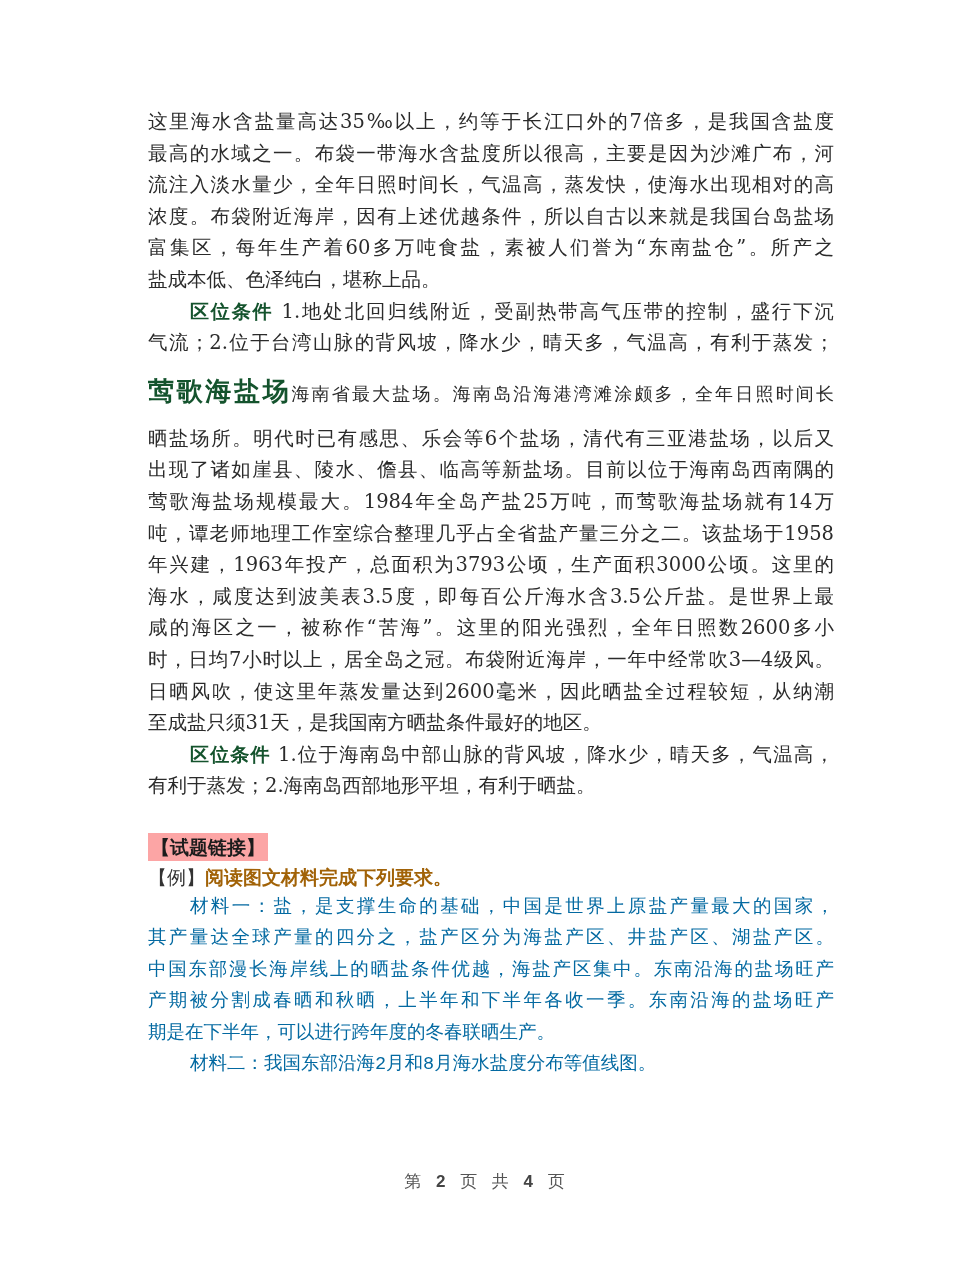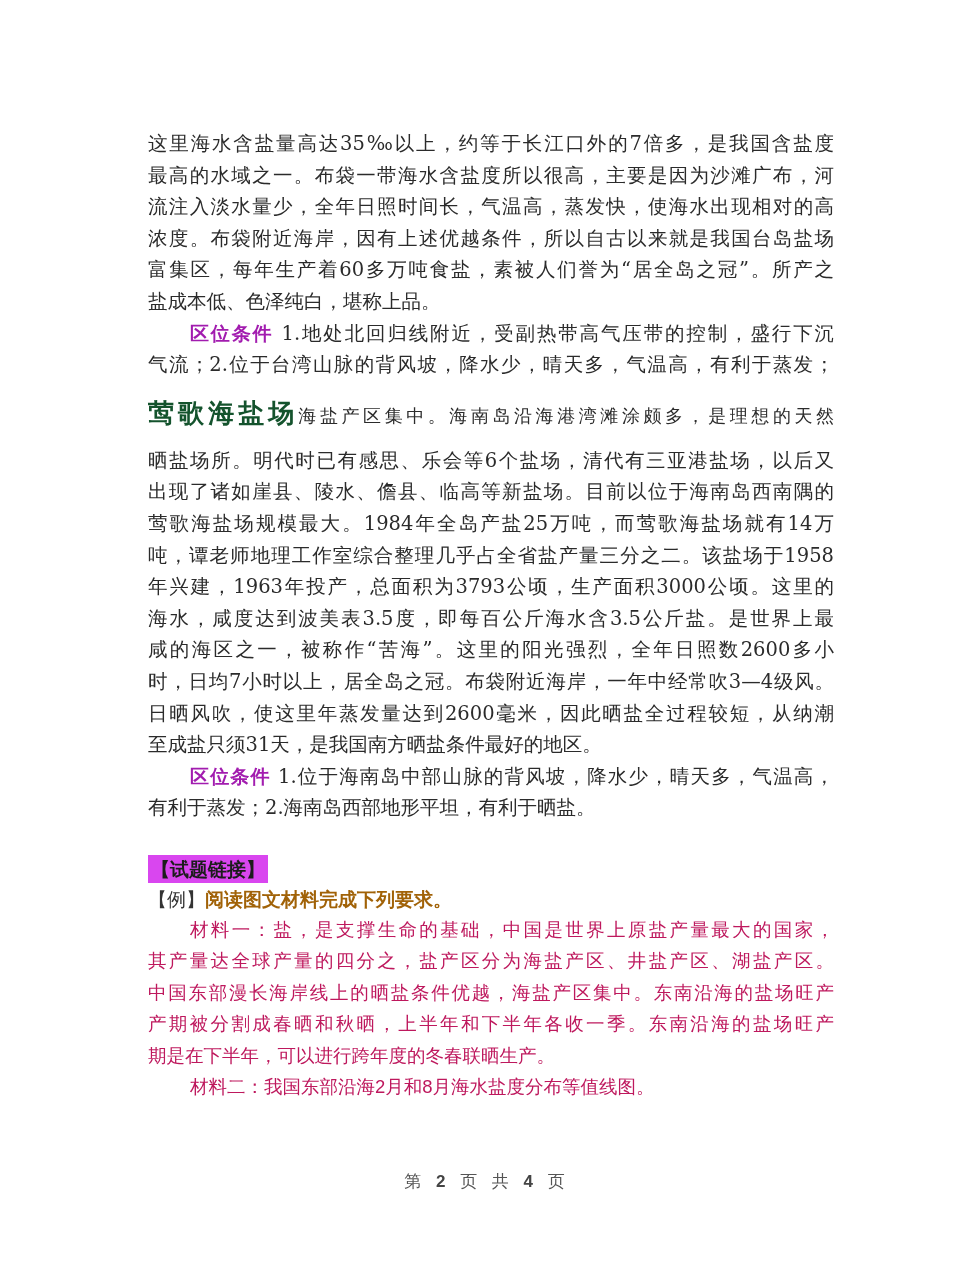--- a/index.html
+++ b/index.html
@@ -11,42 +11,42 @@
       width: 959px;
       height: 1280px;
       position: relative;
       overflow: hidden;
       font-family: "DejaVu Serif", "Liberation Serif", serif;
       color: #2b2b2b;
     }
     .page {
       position: absolute;
       left: 148px;
-      top: 128px;
+      top: 106px;
       width: 686px;
     }
     .line {
       position: relative;
       height: 31.6px;
       line-height: 31.6px;
       font-size: 19.5px;
       white-space: nowrap;
       overflow: visible;
       text-align: justify;
       text-align-last: justify;
       letter-spacing: 0;
     }
     .line.last {
       text-align-last: left;
     }
     .indent {
       padding-left: 42px;
     }
     .red-label {
-      color: #a21caf;
+      color: #14532d;
       font-weight: bold;
       font-family: "DejaVu Sans", "Liberation Sans", sans-serif;
       font-size: 19px;
     }
     .heading-red {
       color: #14532d;
       font-weight: bold;
       font-family: "DejaVu Sans", "Liberation Sans", sans-serif;
       font-size: 26px;
       letter-spacing: 0.5px;
@@ -56,21 +56,21 @@
       line-height: 44px;
       margin-top: 2px;
     }
     .heading-line .rest {
       font-size: 18px;
     }
     .spacer-sm { height: 8px; }
     .spacer-md { height: 30px; }
     .highlight-box {
       display: inline-block;
-      background: #d946ef;
+      background: #fca5a5;
       color: #1c1c1c;
       font-weight: bold;
       font-family: "DejaVu Sans", "Liberation Sans", sans-serif;
       font-size: 19px;
       line-height: 28px;
       padding: 0 3px;
     }
     .example-line {
       font-family: "DejaVu Sans", "Liberation Sans", sans-serif;
       font-size: 19px;
@@ -79,25 +79,25 @@
       white-space: nowrap;
     }
     .example-tag {
       color: #333333;
     }
     .blue-text {
       color: #a16207;
       font-weight: bold;
     }
     .kai {
-      font-family: Liberation Sans, sans-serif;
+      font-family: Liberation Mono, monospace;
       font-size: 18.5px;
       height: 31.5px;
       line-height: 31.5px;
-      color: #be185d;
+      color: #0369a1;
     }
     .footer {
       position: absolute;
       top: 1170px;
       left: 0;
       width: 959px;
       text-align: center;
       font-family: Liberation Sans, sans-serif;
       font-size: 17px;
       color: #555555;
@@ -110,31 +110,31 @@
 </head>
 <body>
 
 <div class="page">
 
   <div>
     <div class="line">这里海水含盐量高达35‰以上，约等于长江口外的7倍多，是我国含盐度</div>
     <div class="line">最高的水域之一。布袋一带海水含盐度所以很高，主要是因为沙滩广布，河</div>
     <div class="line">流注入淡水量少，全年日照时间长，气温高，蒸发快，使海水出现相对的高</div>
     <div class="line">浓度。布袋附近海岸，因有上述优越条件，所以自古以来就是我国台岛盐场</div>
-    <div class="line">富集区，每年生产着60多万吨食盐，素被人们誉为“居全岛之冠”。所产之</div>
+    <div class="line">富集区，每年生产着60多万吨食盐，素被人们誉为“东南盐仓”。所产之</div>
     <div class="line last">盐成本低、色泽纯白，堪称上品。</div>
   </div>
 
   <div>
     <div class="line indent"><span class="red-label">区位条件</span> <span>1.地处北回归线附近，受副热带高气压带的控制，盛行下沉</span></div>
     <div class="line">气流；2.位于台湾山脉的背风坡，降水少，晴天多，气温高，有利于蒸发；</div>
   </div>
 
   <div class="spacer-sm"></div>
-  <div class="line heading-line"><span class="heading-red">莺歌海盐场</span><span class="rest">海盐产区集中。海南岛沿海港湾滩涂颇多，是理想的天然</span></div>
+  <div class="line heading-line"><span class="heading-red">莺歌海盐场</span><span class="rest">海南省最大盐场。海南岛沿海港湾滩涂颇多，全年日照时间长</span></div>
   <div style="height:10px"></div>
 
   <div>
     <div class="line">晒盐场所。明代时已有感思、乐会等6个盐场，清代有三亚港盐场，以后又</div>
     <div class="line">出现了诸如崖县、陵水、儋县、临高等新盐场。目前以位于海南岛西南隅的</div>
     <div class="line">莺歌海盐场规模最大。1984年全岛产盐25万吨，而莺歌海盐场就有14万</div>
     <div class="line">吨，谭老师地理工作室综合整理几乎占全省盐产量三分之二。该盐场于1958</div>
     <div class="line">年兴建，1963年投产，总面积为3793公顷，生产面积3000公顷。这里的</div>
     <div class="line">海水，咸度达到波美表3.5度，即每百公斤海水含3.5公斤盐。是世界上最</div>
     <div class="line">咸的海区之一，被称作“苦海”。这里的阳光强烈，全年日照数2600多小</div>

